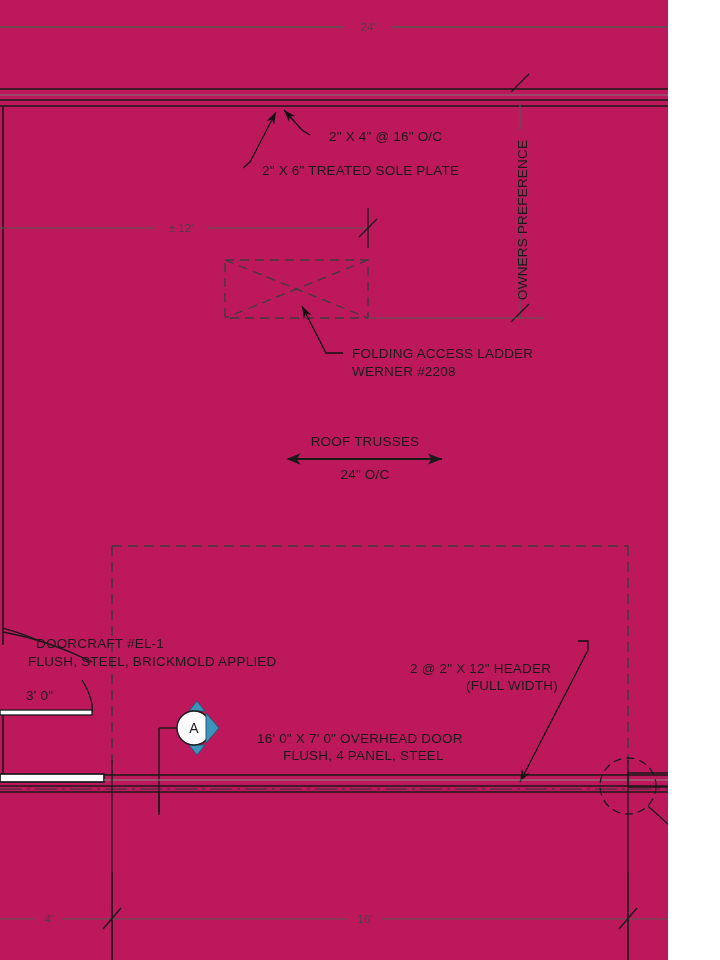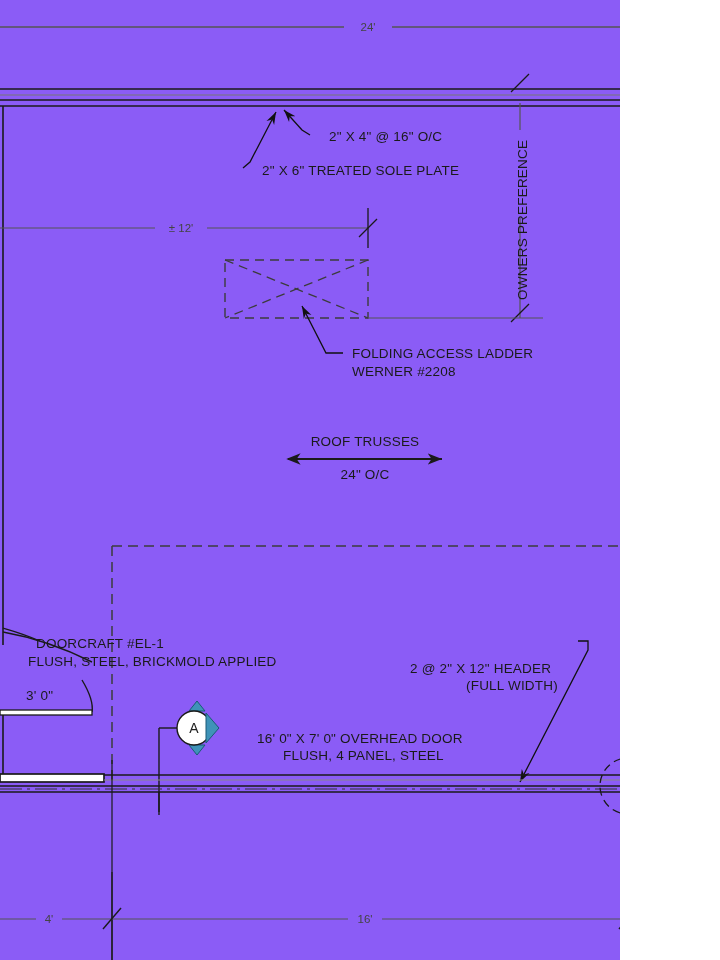--- a/index.html
+++ b/index.html
@@ -2,23 +2,23 @@
 <html><head>
 <meta charset="utf-8">
 <style>
   html, body {
     margin: 0;
     padding: 0;
     background: #ffffff;
   }
   #sheet {
     position: relative;
-    width: 620px;
+    width: 668px;
     height: 960px;
-    background: #8b5cf6;
+    background: #be185d;
     overflow: hidden;
     font-family: "Liberation Sans", sans-serif;
   }
   #sheet svg {
     position: absolute;
     top: 0;
     left: 0;
   }
   .anno {
     font-family: "Liberation Sans", sans-serif;

